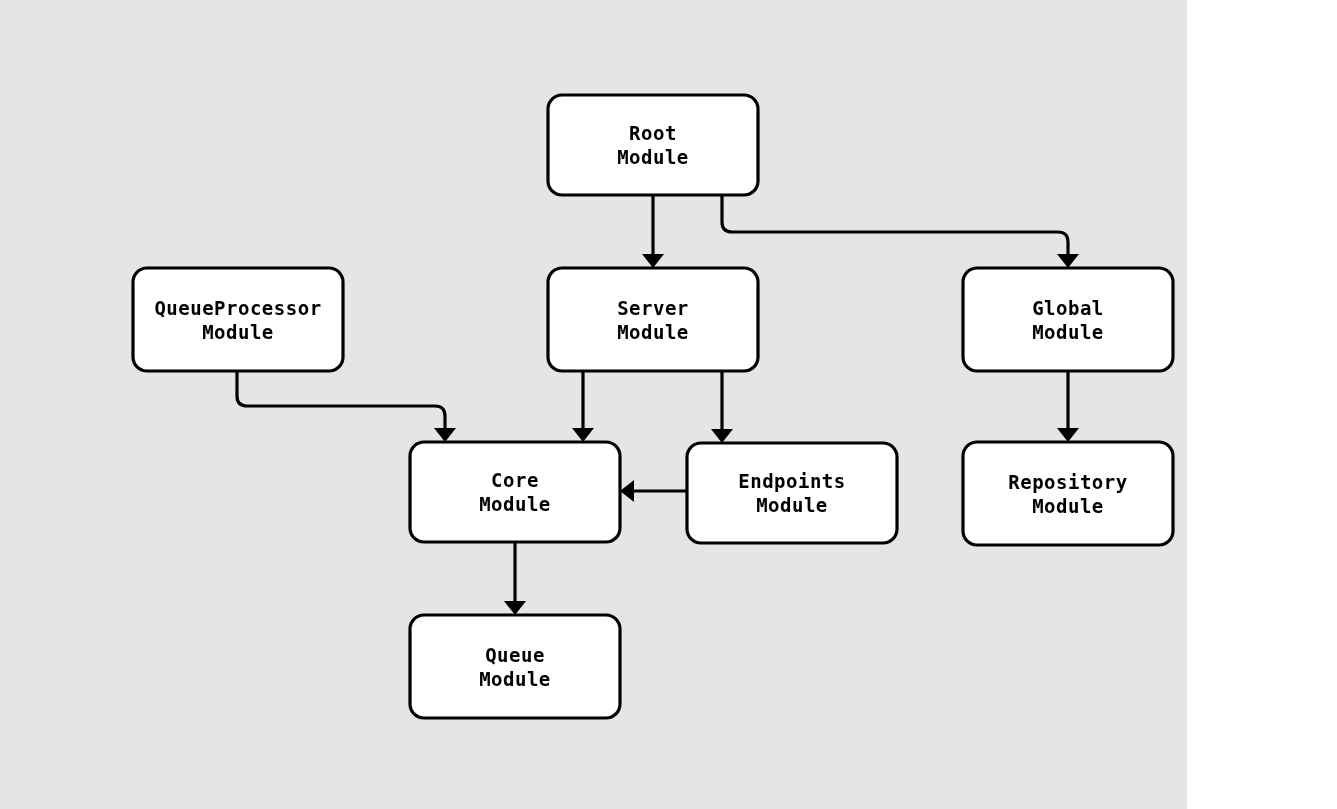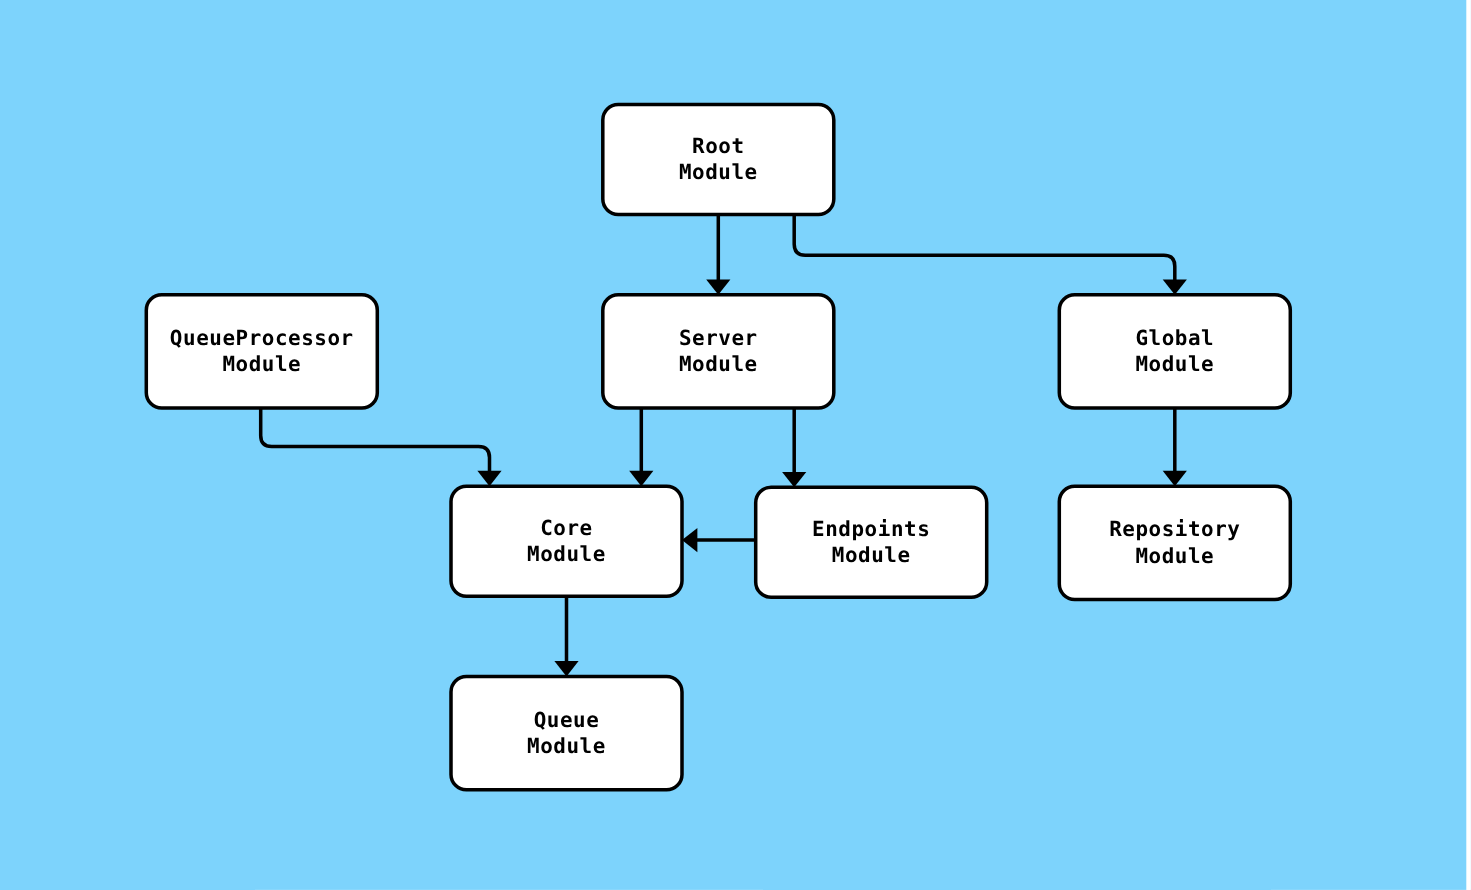--- a/index.html
+++ b/index.html
@@ -9,23 +9,23 @@
     background: #ffffff;
   }
   body {
     width: 1337px;
     height: 809px;
     font-family: "DejaVu Sans Mono", "Liberation Mono", monospace;
     overflow: hidden;
   }
   #diagram-canvas {
     position: relative;
-    width: 1333px;
+    width: 1187px;
     height: 809px;
-    background: #7dd3fc;
+    background: #e5e5e5;
   }
   svg#diagram-svg {
     position: absolute;
     top: 0;
     left: 0;
     width: 1337px;
     height: 809px;
     display: block;
   }
   .node-rect {

